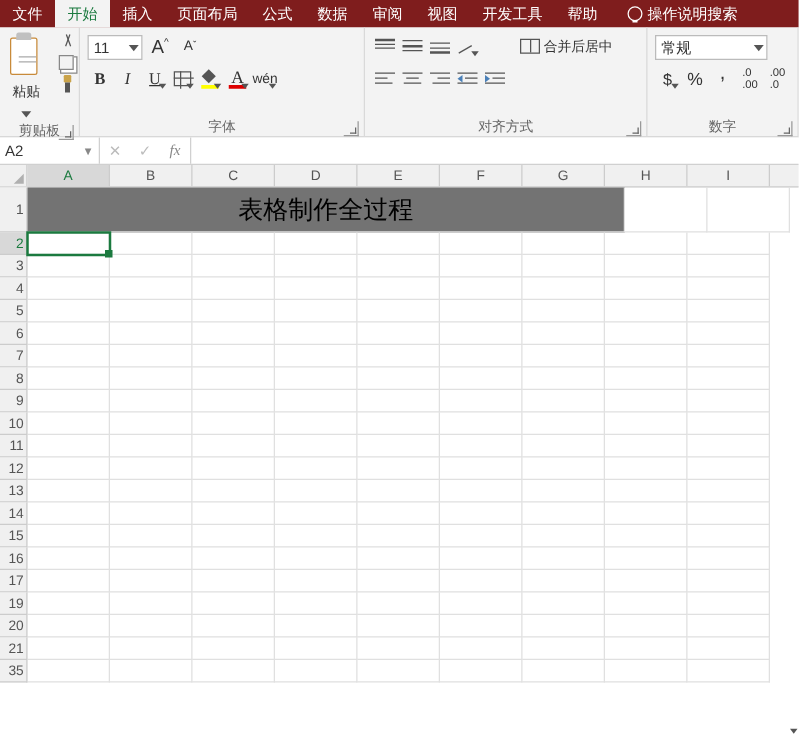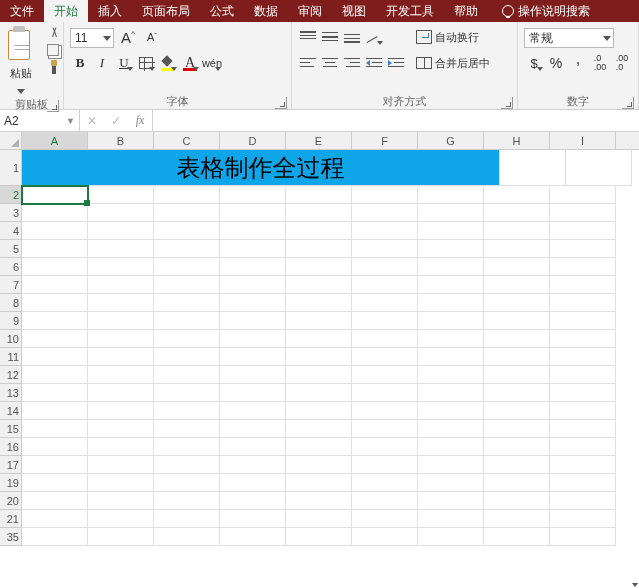--- a/index.html
+++ b/index.html
@@ -117,21 +117,21 @@
   .col-headers { display: flex; height: 18px; background: #f0f0f0; border-bottom: 1px solid #ccc;}
   .corner { width: 22px; border-right: 1px solid #ccc; background:#f0f0f0; position:relative;}
   .corner::after{content:"";position:absolute;right:2px;bottom:2px;border-left:8px solid transparent;border-bottom:8px solid #b0b0b0;}
   .ch { border-right: 1px solid #ccc; text-align: center; font-size: 11px; color:#555; display:flex;align-items:center;justify-content:center;} .ch.w{width:66px;}
   .rows { }
   .row { display: flex; height: 18px; }
   .rh { width: 22px; background: #f0f0f0; border-right: 1px solid #ccc; border-bottom: 1px solid #ccc; text-align: center; font-size: 11px; color:#555; display:flex;align-items:center;justify-content:flex-end;padding-right:2px;}
   .cell { width: 66px; border-right: 1px solid #e0e0e0; border-bottom: 1px solid #e0e0e0; }
   .row1 { height: 36px; }
   .row1 .rh { height:36px;}
-  .merged-yellow { width: 478px; background: #0ea5e9; border-right: 1px solid #e0e0e0; border-bottom: 1px solid #e0e0e0; display:flex;align-items:center;justify-content:center; font-size: 24px; color:#000;}
+  .merged-yellow { width: 478px; background: #737373; border-right: 1px solid #e0e0e0; border-bottom: 1px solid #e0e0e0; display:flex;align-items:center;justify-content:center; font-size: 20px; color:#000;}
   .sel-a2 { outline: 2px solid #1b7a3f; outline-offset: -1px; position:relative;}
   .sel-a2::after{content:"";position:absolute;right:-3px;bottom:-3px;width:6px;height:6px;background:#1b7a3f;}
   .rh.active,.ch.active{background:#d8d8d8;color:#1b7a3f;}
 </style>
 </head>
 <body>
 
 <div class="tabbar">
   <div class="tab">文件</div>
   <div class="tab active">开始</div>
@@ -274,24 +274,20 @@
           <div class="tb">
               <div class="indent inc">
                 <span></span>
                 <span></span>
                 <span></span>
               </div>
             </div>
         </div>
       </div>
       <div class="col" style="gap:8px">
-        <div class="label-btn">
-          <div class="wrap-icon"></div>
-          <span>自动换行</span>
-        </div>
         <div class="label-btn dd-mini" style="width:100px">
           <div class="merge-icon"></div>
           <span>合并后居中</span>
         </div>
       </div>
     </div>
     <div class="group-label">
         <span>对齐方式</span>
         <span class="launcher"></span>
       </div>

